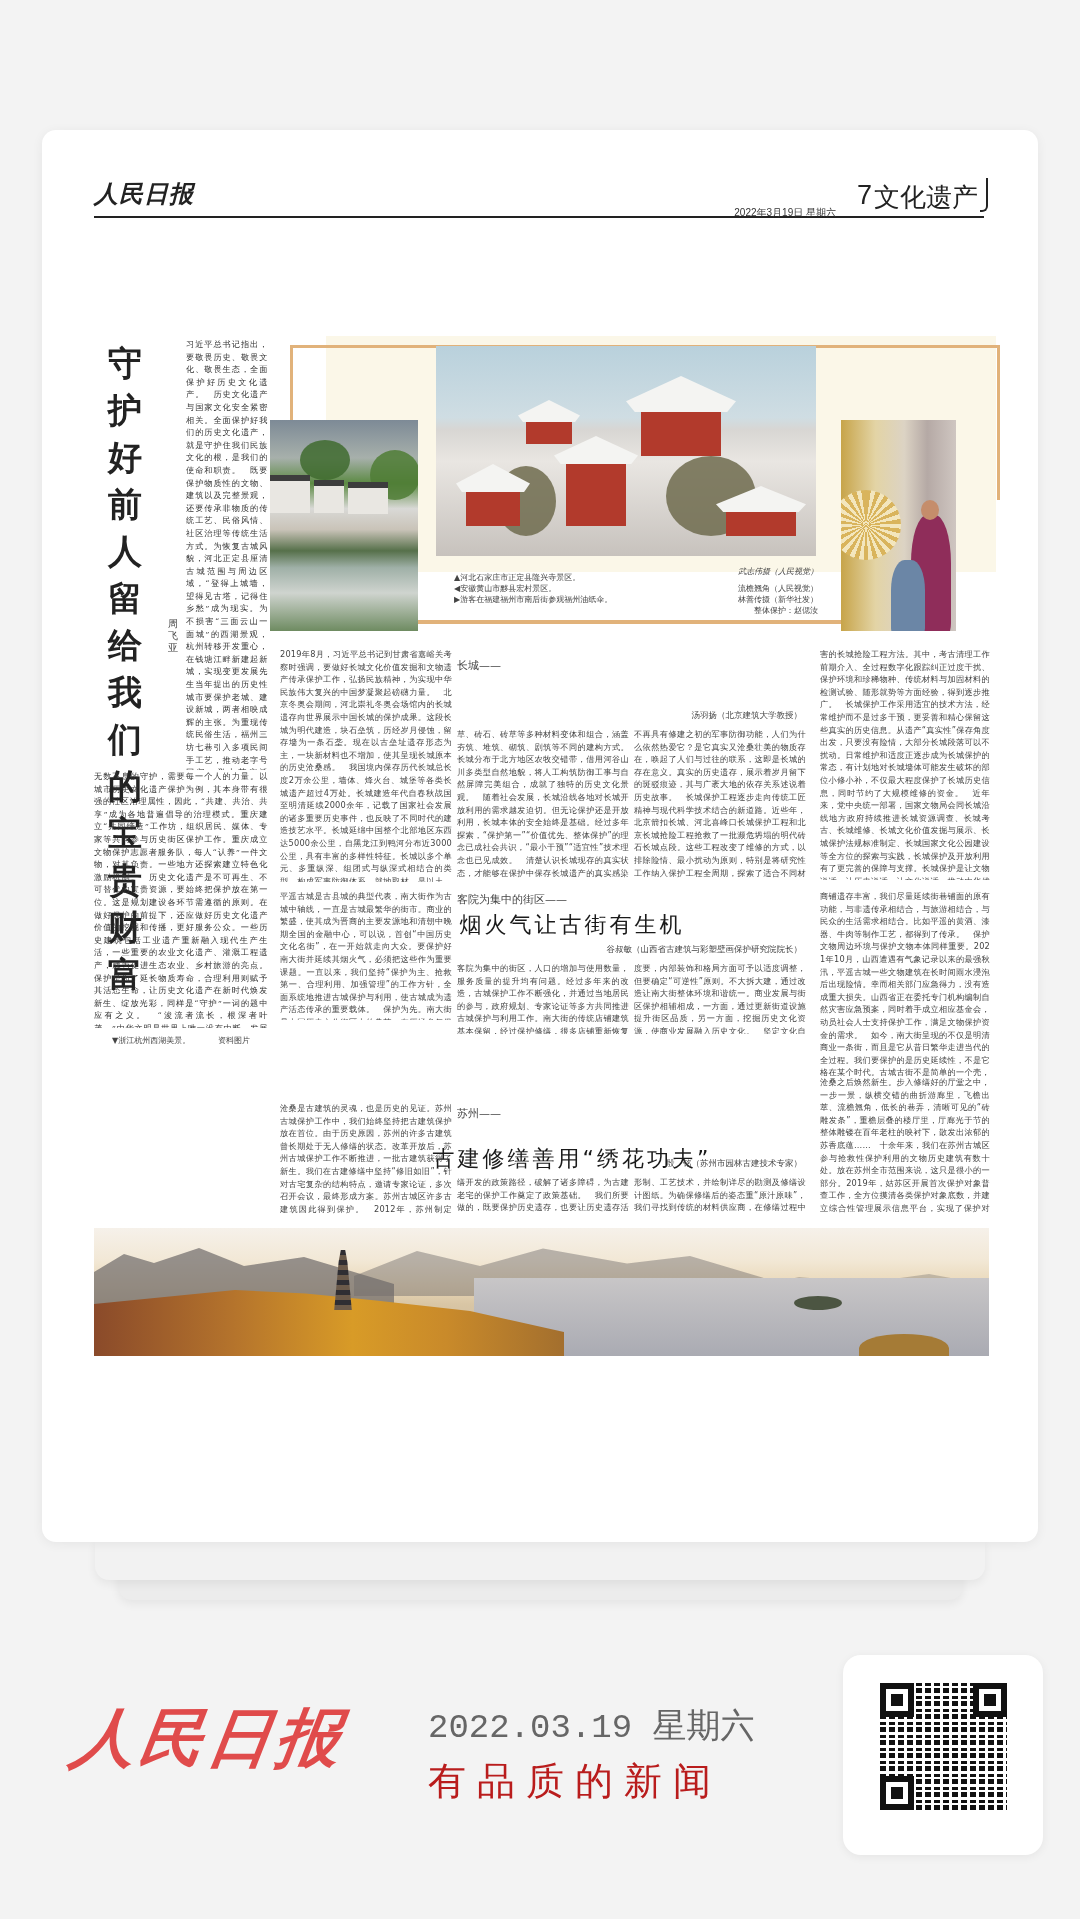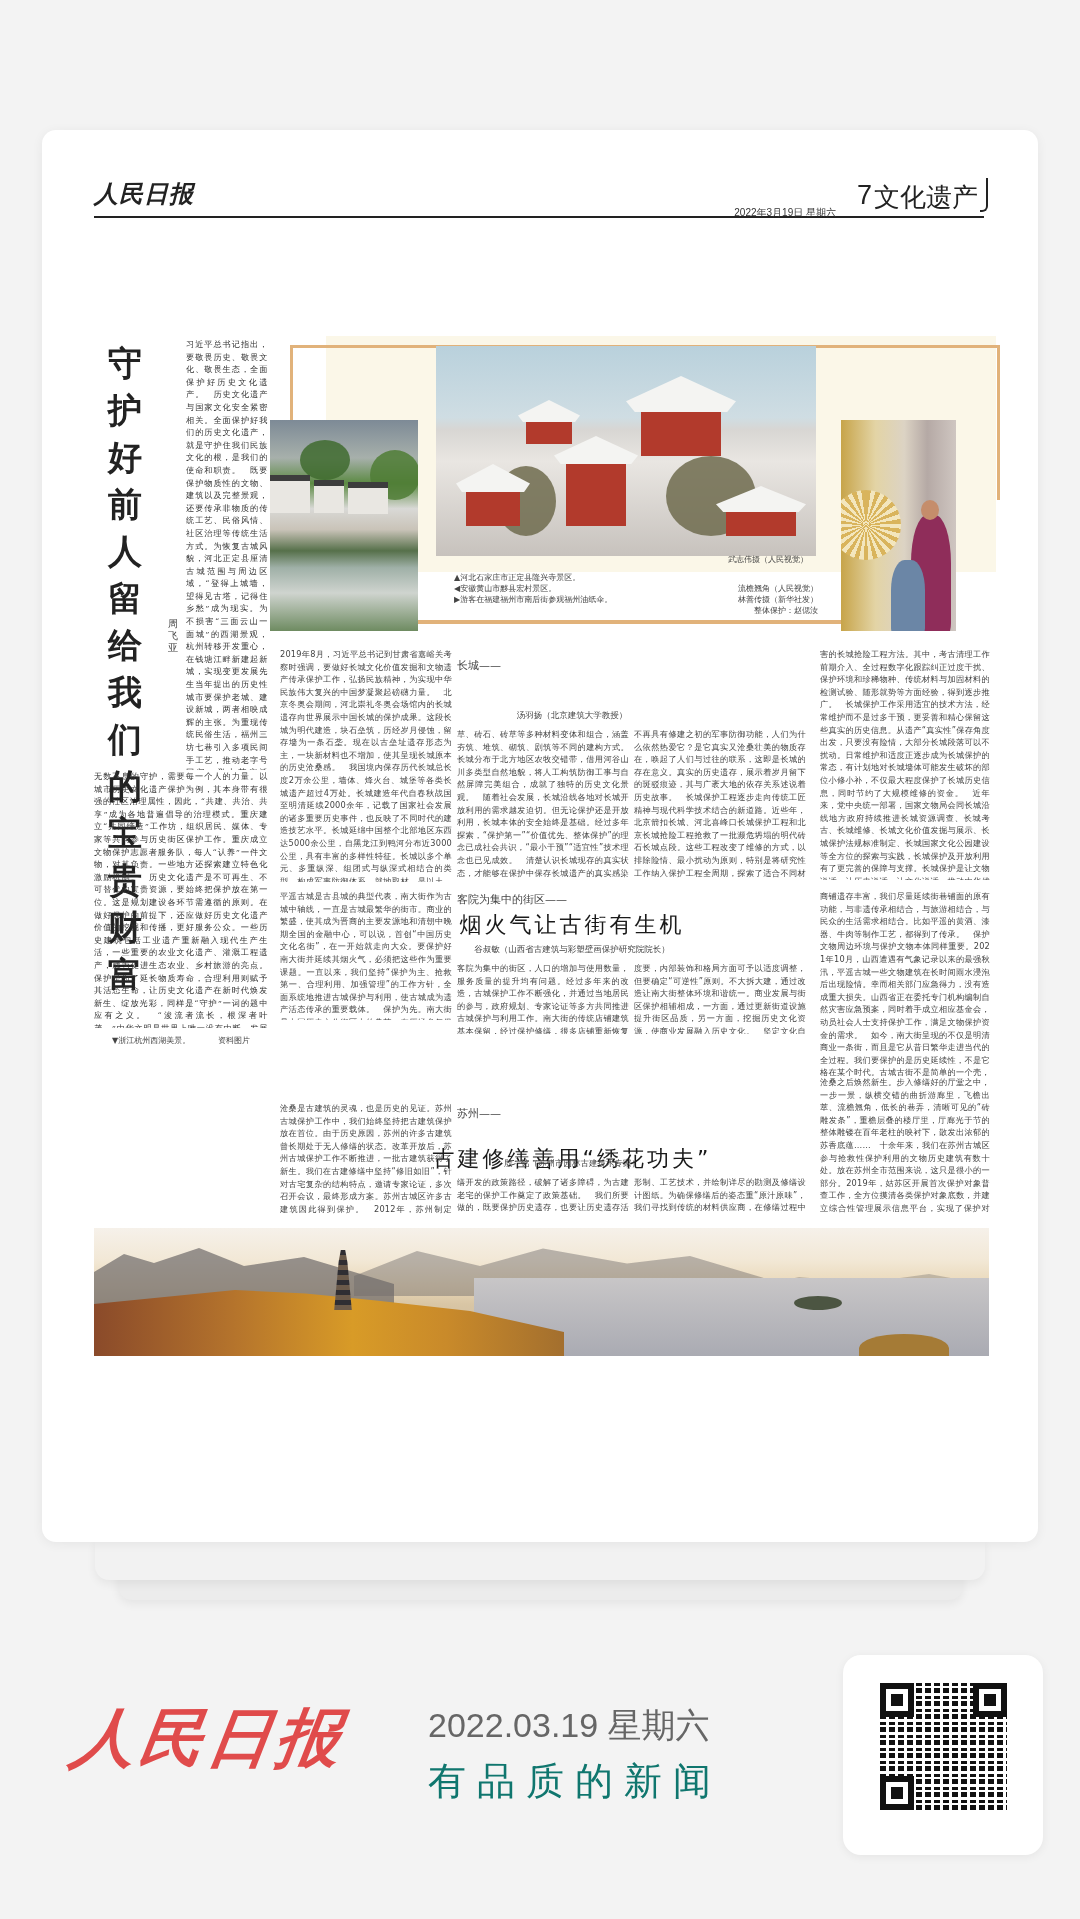--- a/index.html
+++ b/index.html
@@ -40,36 +40,36 @@
   .roof { position: absolute; background: #f4f4f2; clip-path: polygon(8% 100%, 0 70%, 50% 0, 100% 70%, 92% 100%); }
   .tree { position: absolute; border-radius: 50%; background: #6f6b4e; opacity: .85; }
   .photo-right { position: absolute; left: 799px; top: 290px; width: 115px; height: 211px; background: linear-gradient(90deg,#c7a449 0%,#e3d4a5 30%,#dcd3c4 55%,#b5a9a5 75%,#cfc6c1 100%); overflow: hidden; }
   .umbrella { position: absolute; left: -10px; top: 70px; width: 70px; height: 70px; border-radius: 50%; background: repeating-conic-gradient(#d9b45c 0 8deg, #f3e6bd 8deg 16deg); }
   .person { position: absolute; border-radius: 40% 40% 10% 10%; }
   .cap { position: absolute; font-family: "DejaVu Serif", serif; font-size: 8px; line-height: 11px; color: #444; }
 
   
   .kicker { position: absolute; font-family: "DejaVu Sans", sans-serif; font-size: 11px; color: #444; }
   .subhead { position: absolute; left: 300px; width: 460px; text-align: center; font-family: "DejaVu Sans", sans-serif; font-size: 22px; letter-spacing: 3px; color: #1a1a1a; }
-  .byline { position: absolute; left: 300px; width: 460px; text-align: center; font-family: "DejaVu Serif", serif; font-size: 8.5px; color: #444; }
+  .byline { position: absolute; left: 300px; width: 460px; text-align: right; font-family: "DejaVu Serif", serif; font-size: 8.5px; color: #444; }
 
   
   .pano { position: absolute; left: 52px; top: 920px; width: 895px; height: 128px; overflow: hidden;
           background: linear-gradient(180deg,#f6f1ea 0%,#f2e8d6 25%,#e9d7b7 45%,#d8c5a4 60%,#c9b8a0 100%); }
   .mtn { position: absolute; background: #6e6a6a; opacity: .7; }
   .lake { position: absolute; left: 380px; top: 50px; width: 520px; height: 80px; background: linear-gradient(180deg,#c8c6c7,#a9aab2); }
   .forest { position: absolute; left: 0; top: 62px; width: 470px; height: 70px; background: linear-gradient(90deg,#8a4a2a 0%,#b5742c 30%,#d89b27 55%,#c98a2a 75%,#a36f2e 100%); clip-path: polygon(0 20%,15% 10%,30% 0,45% 5%,60% 15%,80% 30%,100% 60%,100% 100%,0 100%); }
   .island { position: absolute; left: 700px; top: 68px; width: 48px; height: 14px; background: #4c5542; border-radius: 50%; }
   .pagoda { position: absolute; left: 238px; top: 22px; width: 22px; height: 60px; background: repeating-linear-gradient(180deg,#2f2e33 0 5px,#6b5a4a 5px 10px); clip-path: polygon(40% 0,60% 0,70% 20%,90% 100%,10% 100%,30% 20%); }
   .point { position: absolute; right: 40px; bottom: -6px; width: 90px; height: 28px; background: #a57b36; border-radius: 50% 50% 0 0; }
 
   
   .footer-logo { position: absolute; left: 72px; top: 1695px; font-family: "DejaVu Serif", serif; font-style: italic; font-weight: bold; font-size: 64px; color: #e04b4b; letter-spacing: 4px; transform: skewX(-8deg); }
-  .footer-date { position: absolute; left: 428px; top: 1703px; font-family: Liberation Sans, sans-serif; font-size: 34px; color: #666; }
-  .footer-slogan { position: absolute; left: 428px; top: 1756px; font-family: "DejaVu Sans", sans-serif; font-size: 38px; color: #0f766e; letter-spacing: 11px; }
+  .footer-date { position: absolute; left: 428px; top: 1703px; font-family: Liberation Mono, monospace; font-size: 34px; color: #666; }
+  .footer-slogan { position: absolute; left: 428px; top: 1756px; font-family: "DejaVu Sans", sans-serif; font-size: 38px; color: #b91c1c; letter-spacing: 11px; }
   .qr-card { position: absolute; left: 843px; top: 1655px; width: 200px; height: 200px; background: #fff; border-radius: 18px; box-shadow: 0 2px 10px rgba(0,0,0,0.06); }
   .qr { position: absolute; left: 37px; top: 28px; width: 127px; height: 127px;
         background:
           repeating-linear-gradient(90deg, transparent 0 6px, #fff 6px 9px),
           repeating-linear-gradient(0deg, #111 0 5px, #fff 5px 7px, #111 7px 10px, #fff 10px 13px);
   }
   .qr-finder { position: absolute; width: 34px; height: 34px; border: 6px solid #111; background: #fff; }
   .qr-finder::after { content: ""; position: absolute; left: 5px; top: 5px; width: 12px; height: 12px; background: #111; }
 </style>
 </head>
@@ -142,21 +142,21 @@
   <div class="photo-right">
     <div class="umbrella"></div>
     <div class="person" style="left:70px; top:95px; width:40px; height:120px; background:#8f2d5a;"></div>
     <div class="person" style="left:50px; top:140px; width:34px; height:75px; background:#6b86a6;"></div>
     <div class="person" style="left:80px; top:80px; width:18px; height:20px; border-radius:50%; background:#c58d6b;"></div>
   </div>
 
   <div class="cap" style="left:412px; top:442px;">▲河北石家庄市正定县隆兴寺景区。</div>
   <div class="cap" style="left:412px; top:453px;">◀安徽黄山市黟县宏村景区。</div>
   <div class="cap" style="left:412px; top:464px;">▶游客在福建福州市南后街参观福州油纸伞。</div>
-  <div class="cap" style="left:676px; top:424px; width:100px; text-align:center;">武志伟摄（人民视觉）</div>
+  <div class="cap" style="left:676px; top:436px; width:100px; text-align:right;font-style:italic;">武志伟摄（人民视觉）</div>
   <div class="cap" style="left:676px; top:453px; width:100px; text-align:right;">流檐翘角（人民视觉）</div>
   <div class="cap" style="left:676px; top:464px; width:100px; text-align:right;">林善传摄（新华社发）</div>
   <div class="cap" style="left:676px; top:475px; width:100px; text-align:right;">整体保护：赵偲汝</div>
 
   <div class="kicker" style="left:415px; top:528px;">长城——</div>
   <div class="byline" style="top:580px;">汤羽扬（北京建筑大学教授）</div>
   <div class="col-text col-sans" style="left:238px; top:518px; width:172px; height:234px;">2019年8月，习近平总书记到甘肃省嘉峪关考察时强调，要做好长城文化价值发掘和文物遗产传承保护工作，弘扬民族精神，为实现中华民族伟大复兴的中国梦凝聚起磅礴力量。　北京冬奥会期间，河北崇礼冬奥会场馆内的长城遗存向世界展示中国长城的保护成果。这段长城为明代建造，块石垒筑，历经岁月侵蚀，留存墙为一条石垄。现在以古垒址遗存形态为主，一块新材料也不增加，使其呈现长城原本的历史沧桑感。　我国境内保存历代长城总长度2万余公里，墙体、烽火台、城堡等各类长城遗产超过4万处。长城建造年代自春秋战国至明清延续2000余年，记载了国家社会发展的诸多重要历史事件，也反映了不同时代的建造技艺水平。长城延绵中国整个北部地区东西达5000余公里，自黑龙江到鸭河分布近3000公里，具有丰富的多样性特征。长城以多个单元、多重纵深、组团式与纵深式相结合的类型，构成军事防御体系，就地取材，是以土、石、植物为基本材料，即切割出土坯、土石、土</div>
   <div class="col-text col-sans" style="left:415px; top:598px; width:172px; height:150px;">草、砖石、砖草等多种材料变体和组合，涵盖夯筑、堆筑、砌筑、剧筑等不同的建构方式。长城分布于北方地区农牧交错带，借用河谷山川多类型自然地貌，将人工构筑防御工事与自然屏障完美组合，成就了独特的历史文化景观。　随着社会发展，长城沿线各地对长城开放利用的需求越发迫切。但无论保护还是开放利用，长城本体的安全始终是基础。经过多年探索，“保护第一”“价值优先、整体保护”的理念已成社会共识，“最小干预”“适宜性”技术理念也已见成效。　清楚认识长城现存的真实状态，才能够在保护中保存长城遗产的真实感染力。今天的长城已</div>
   <div class="col-text col-sans" style="left:592px; top:598px; width:172px; height:150px;">不再具有修建之初的军事防御功能，人们为什么依然热爱它？是它真实又沧桑壮美的物质存在，唤起了人们与过往的联系，这即是长城的存在意义。真实的历史遗存，展示着岁月留下的斑驳痕迹，其与广袤大地的依存关系述说着历史故事。　长城保护工程逐步走向传统工匠精神与现代科学技术结合的新道路。近些年，北京箭扣长城、河北喜峰口长城保护工程和北京长城抢险工程抢救了一批濒危坍塌的明代砖石长城点段。这些工程改变了维修的方式，以排除险情、最小扰动为原则，特别是将研究性工作纳入保护工程全周期，探索了适合不同材质、不同环境、不同病</div>
   <div class="col-text col-sans" style="left:778px; top:518px; width:170px; height:232px;">害的长城抢险工程方法。其中，考古清理工作前期介入、全过程数字化跟踪纠正过度干扰、保护环境和珍稀物种、传统材料与加固材料的检测试验、随形就势等方面经验，得到逐步推广。　长城保护工作采用适宜的技术方法，经常维护而不是过多干预，更妥善和精心保留这些真实的历史信息。从遗产“真实性”保存角度出发，只要没有险情，大部分长城段落可以不扰动。日常维护和适度正逐步成为长城保护的常态，有计划地对长城墙体可能发生破坏的部位小修小补，不仅最大程度保护了长城历史信息，同时节约了大规模维修的资金。　近年来，党中央统一部署，国家文物局会同长城沿线地方政府持续推进长城资源调查、长城考古、长城维修、长城文化价值发掘与展示、长城保护法规标准制定、长城国家文化公园建设等全方位的探索与实践，长城保护及开放利用有了更完善的保障与支撑。长城保护是让文物说话、让历史说话、让文化说话，推动中华优秀传统文化创造性转化、创新性发展的生动案例。</div>

